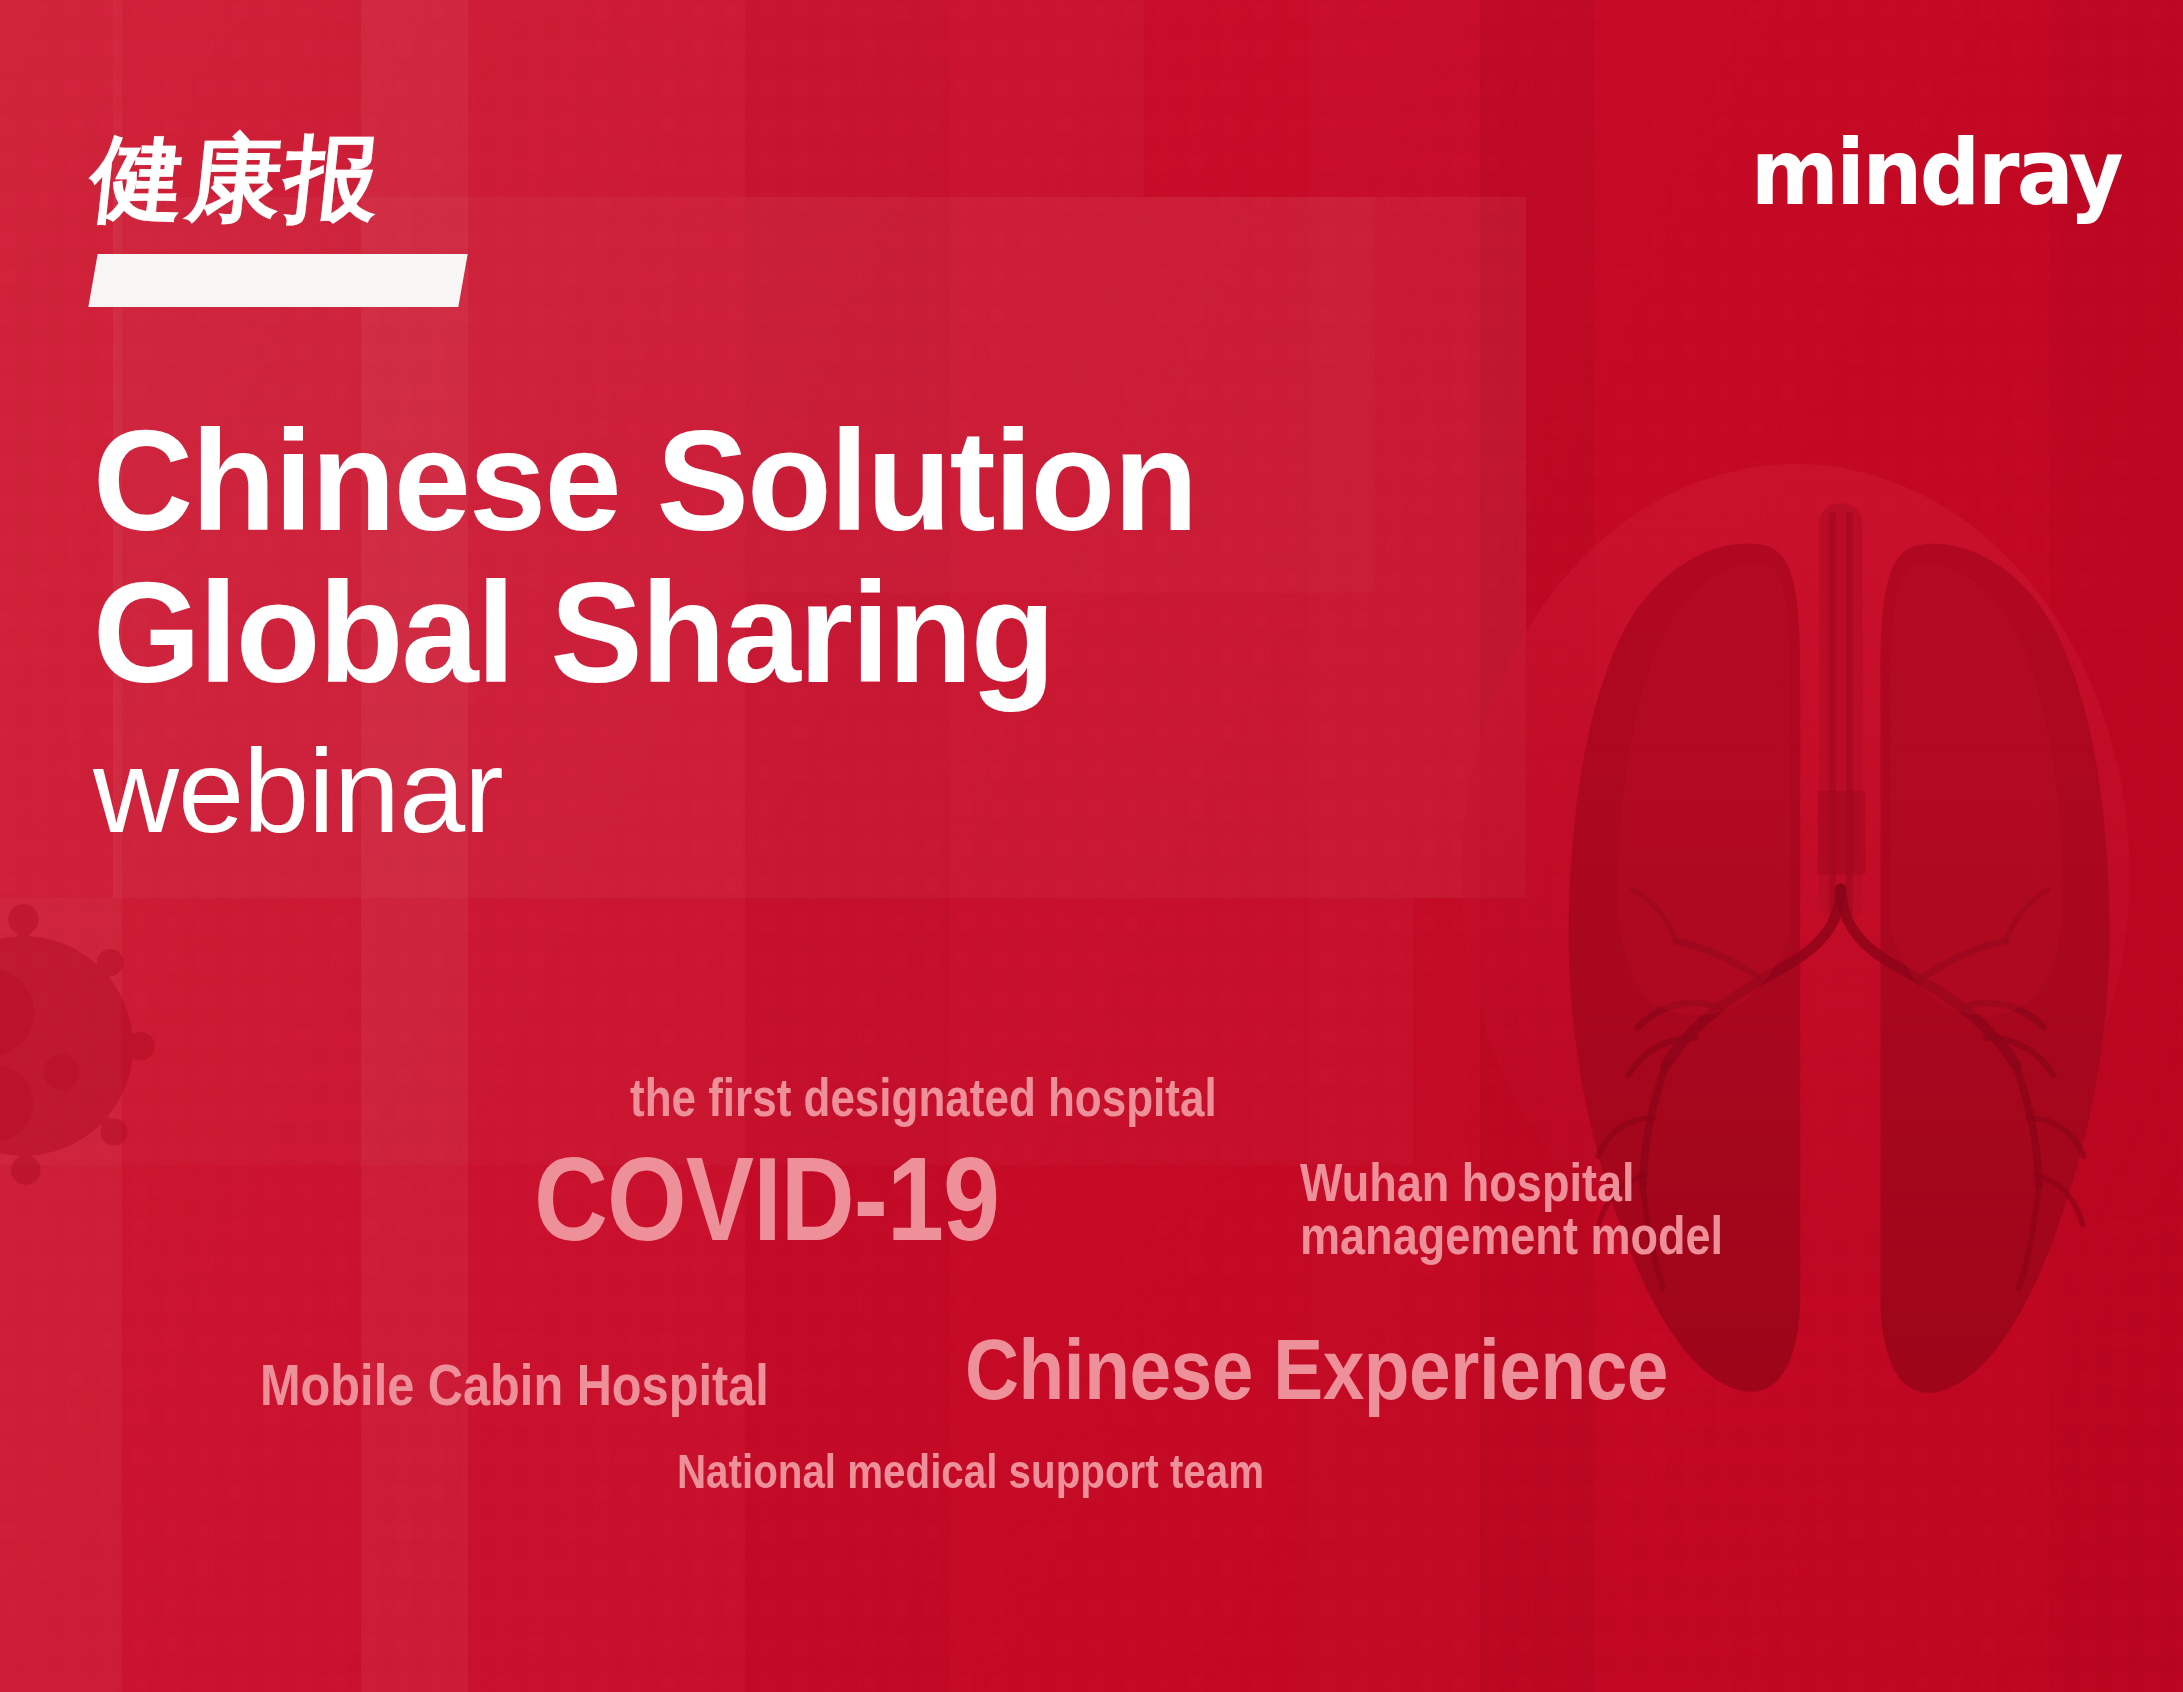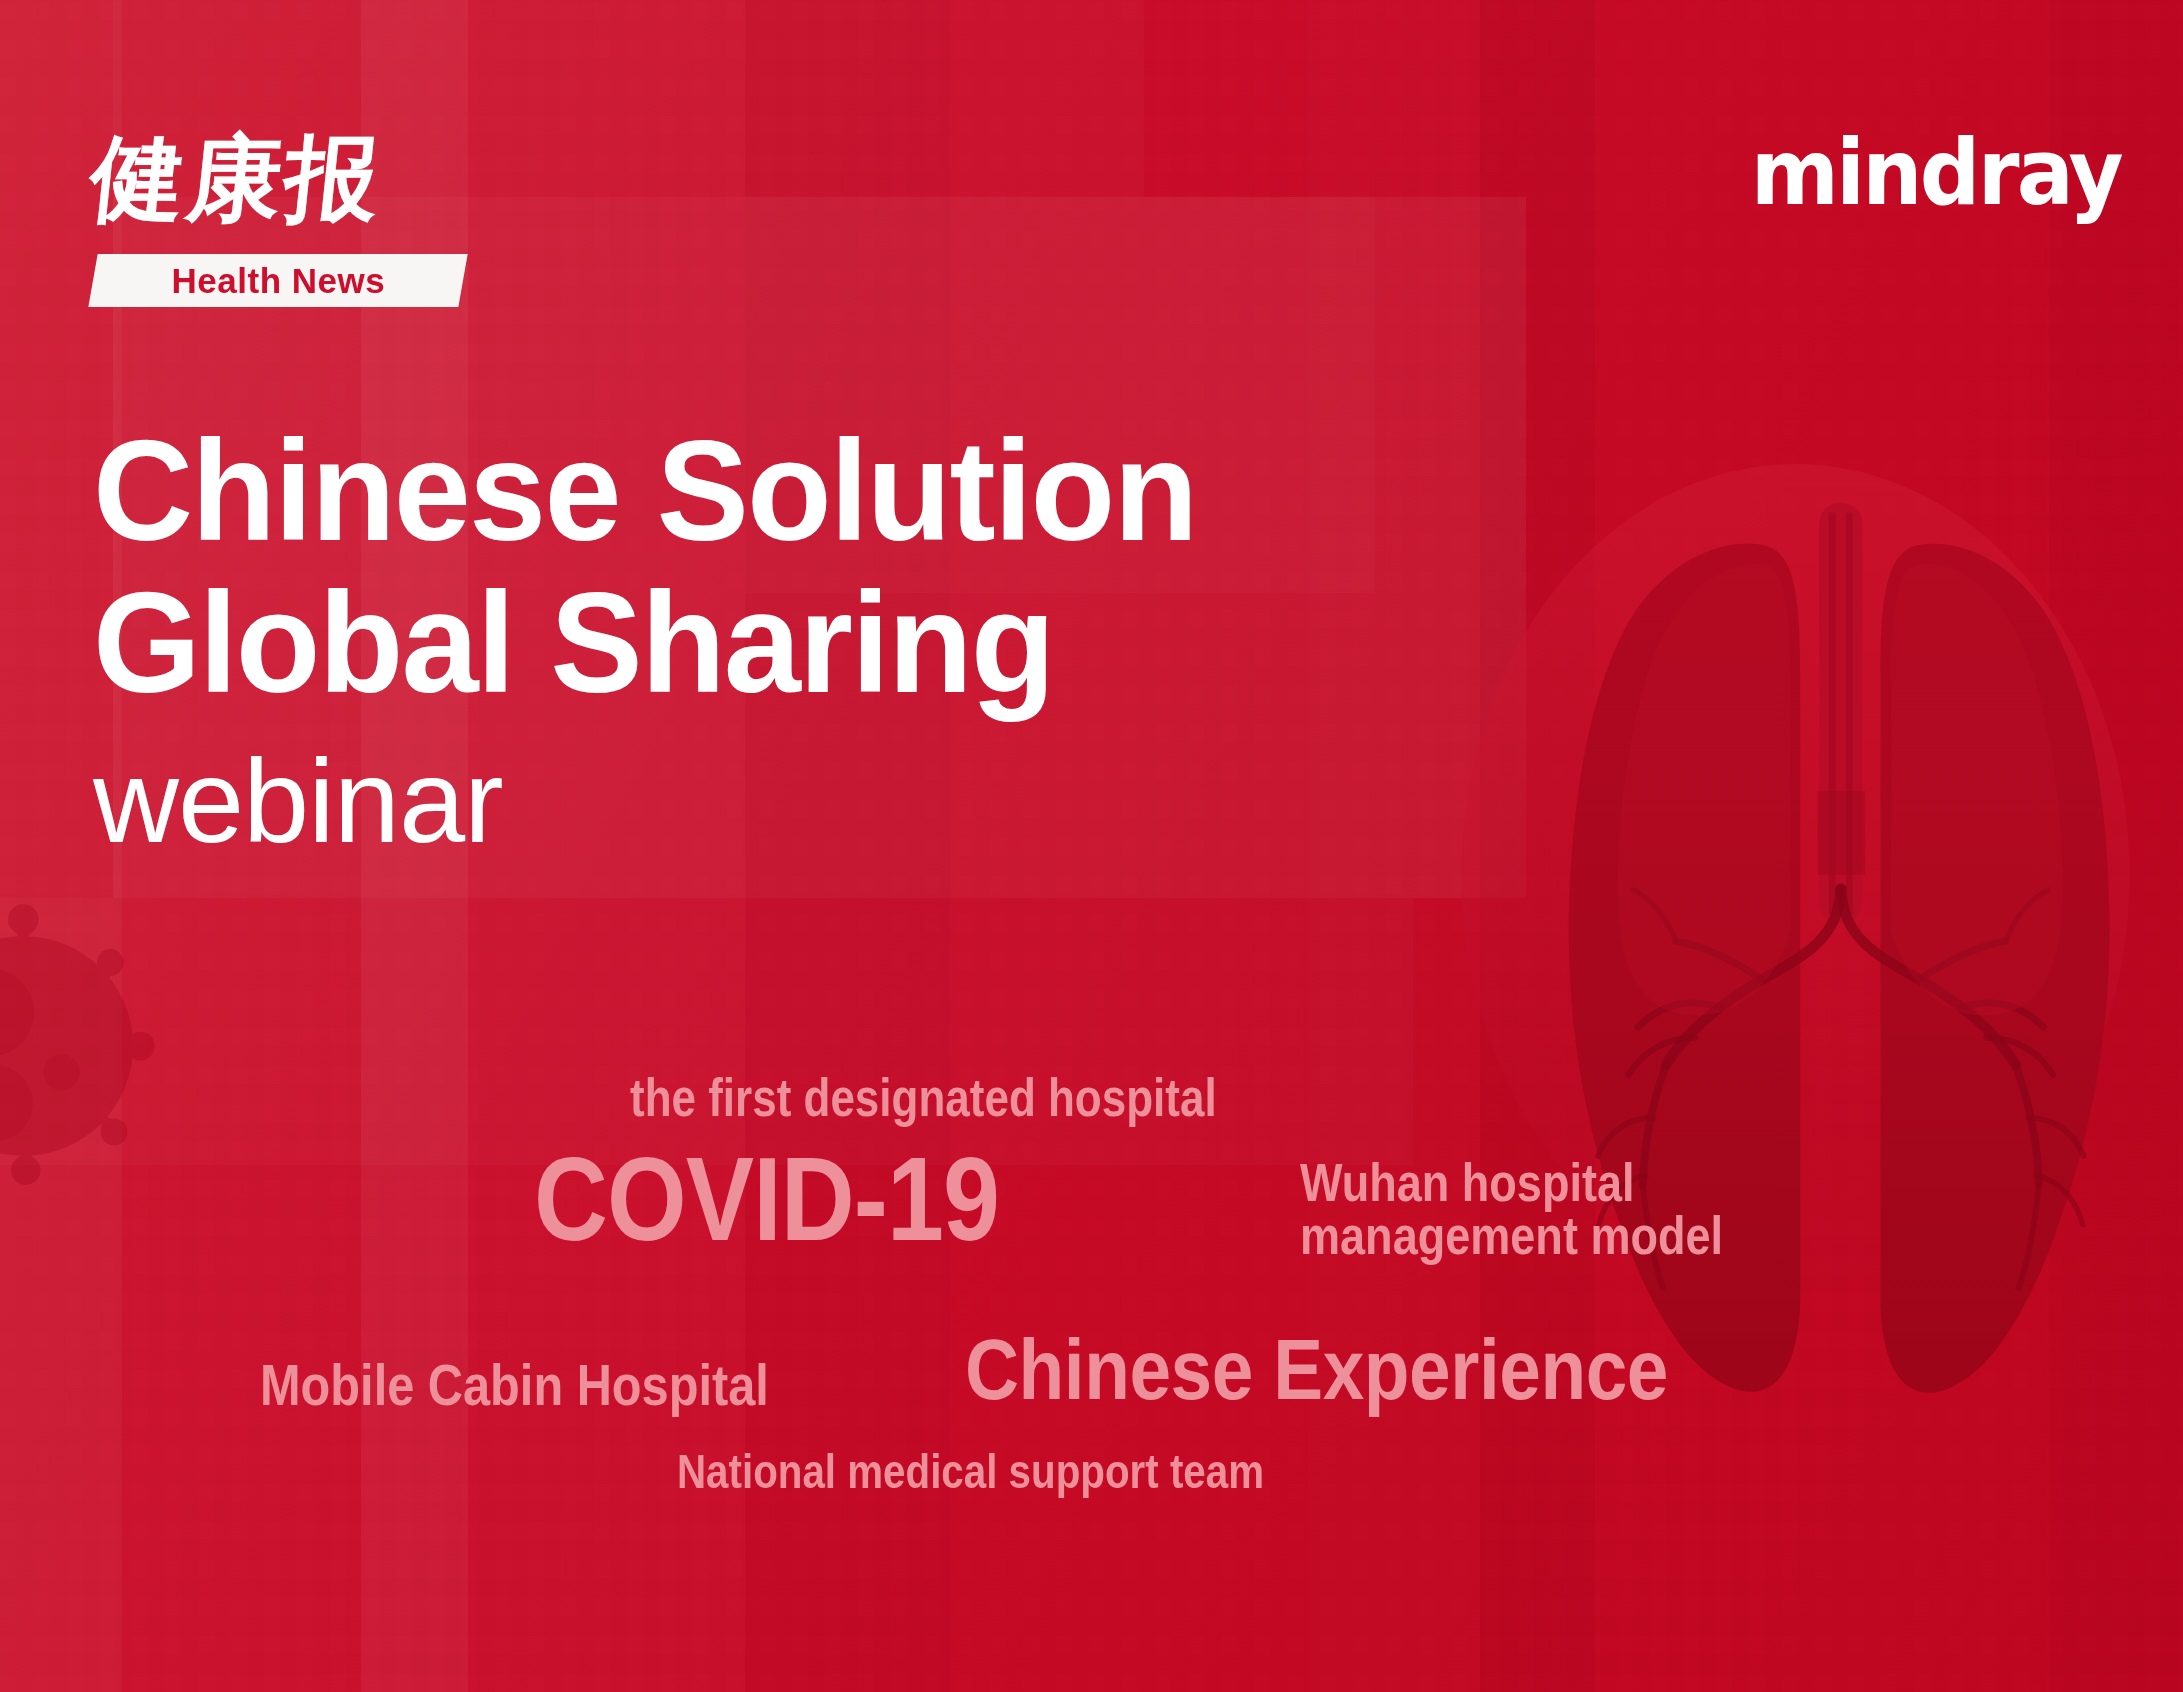--- a/index.html
+++ b/index.html
@@ -114,21 +114,21 @@
     font-weight:700;
     letter-spacing:-2.9px;
     line-height:1;
     transform:scaleX(.94);
     transform-origin:right center;
   }
 
   
   .title-wrap{
     position:absolute;
-    left:93px; top:421px;
+    left:93px; top:411px;
     width:1480px;
   }
   .t-line{
     color:#FFFFFF;
     font-weight:700;
     font-size:143px;
     line-height:0.98;
     letter-spacing:-1.9px;
     white-space:nowrap;
     transform:scaleX(.97);
@@ -321,21 +321,20 @@
         <circle cx="180" cy="330" r="92"></circle>
         <circle cx="190" cy="520" r="80"></circle>
         <circle cx="330" cy="455" r="38"></circle>
       </g>
     </svg>
   </div>
 
   <div class="logo-health">
     <div class="cal">健康报</div>
     <div class="banner"></div>
-    <div class="banner-label">Health News</div>
   </div>
 
   <div class="logo-mindray">mindray</div>
 
   <div class="title-wrap">
     <div class="t-line one">Chinese Solution</div>
     <div class="t-line two">Global Sharing</div>
     <div class="t-webinar">webinar</div>
   </div>
 

